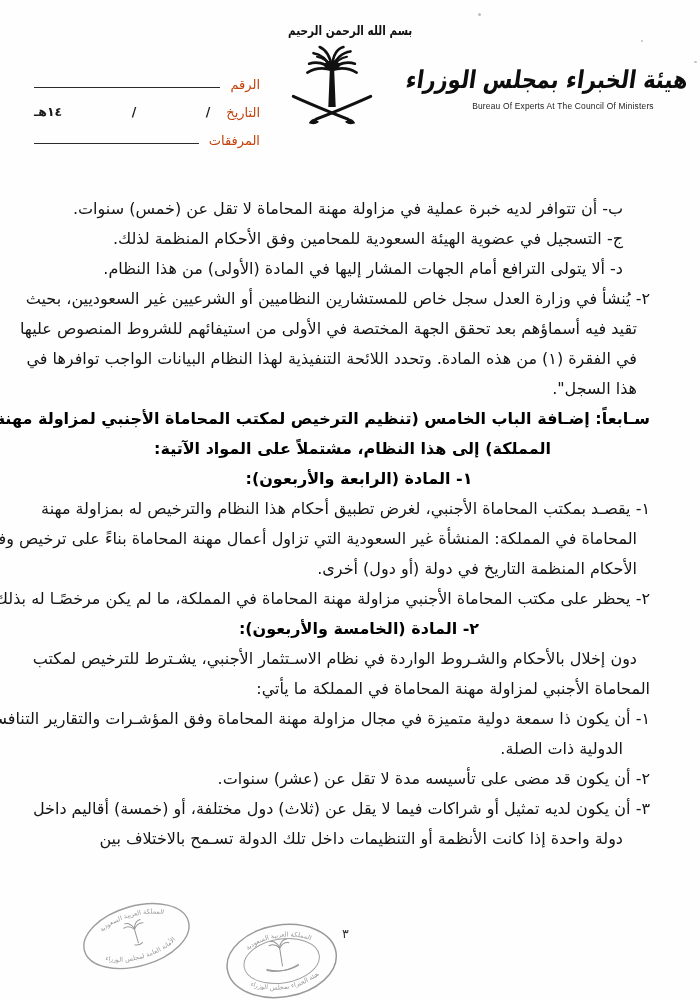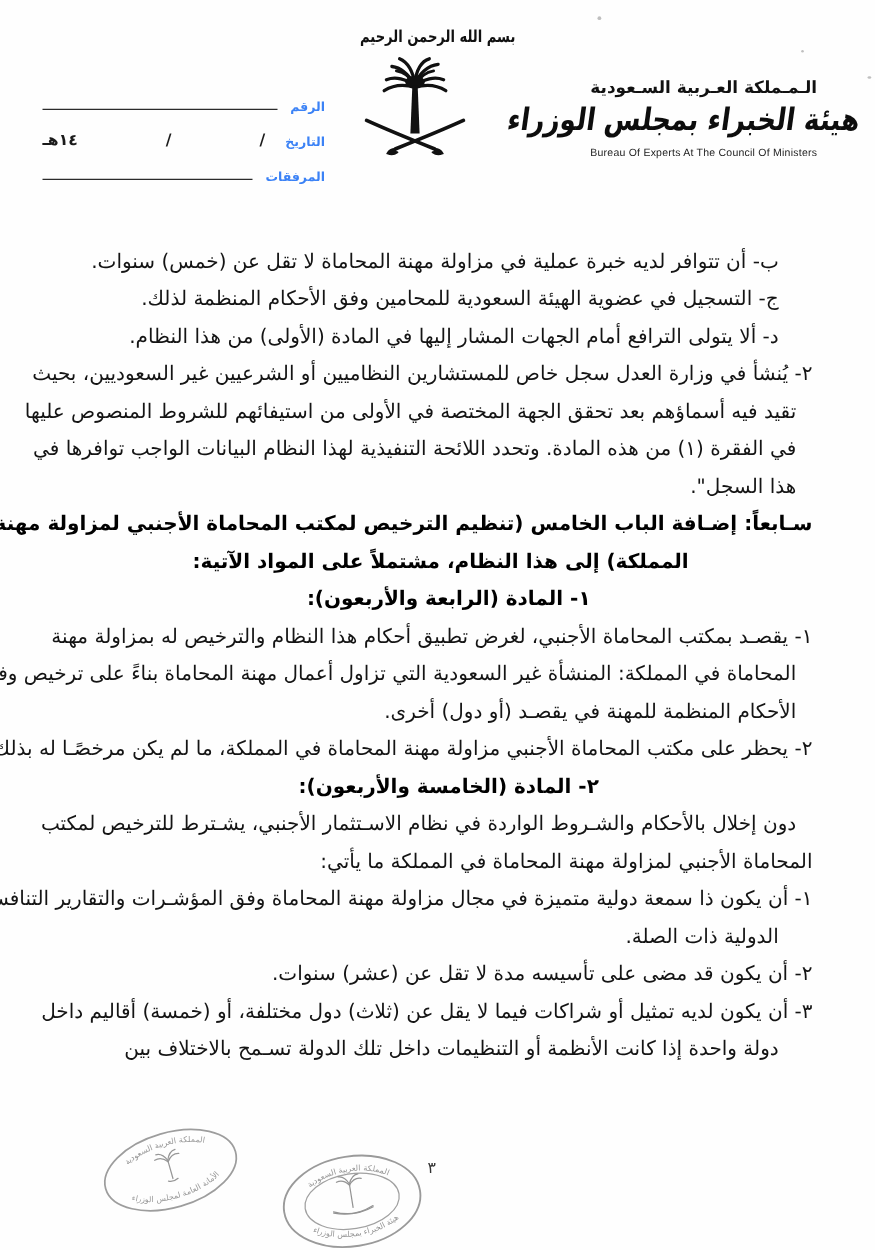--- a/index.html
+++ b/index.html
@@ -15,21 +15,21 @@
     font-size:21px;font-weight:bold;white-space:nowrap;margin-top:6px;
     transform:skewX(-8deg) scaleY(1.18);color:#0d0d0d;
   }
   .bureau-en{font-size:8.4px;letter-spacing:.2px;white-space:nowrap;margin-top:9px;color:#222;
     font-family:"Liberation Sans","DejaVu Sans",sans-serif;}
   .hdr-center{position:absolute;top:24px;left:288px;width:136px;text-align:left;}
   .bismillah{font-size:10.5px;font-weight:bold;white-space:nowrap;transform:scaleY(1.25);color:#111;}
   .emblem{margin-top:2px;}
   .hdr-left{position:absolute;top:64px;left:28px;width:232px;direction:rtl;}
   .field-row{display:flex;align-items:flex-end;height:28px;}
-  .field-label{font-size:10px;font-weight:bold;white-space:nowrap;color:#3b82f6;}
+  .field-label{font-size:13px;font-weight:normal;white-space:nowrap;color:#c2410c;}
   .field-value{flex:1;margin:0 10px 0 6px;font-size:12px;font-weight:bold;}
   .fill-line{border-bottom:1.7px solid #2b2b2b;transform:translateY(-4px);}
   .date-value{display:flex;justify-content:space-between;padding:0 6px 0 0;direction:rtl;
     font-size:12.5px;transform:translateY(-1px);}
   .speck{position:absolute;background:#8a8a8a;border-radius:50%;opacity:.55;}
   
   .body-text{
     position:absolute;top:194px;right:50px;width:582px;
     direction:rtl;font-size:16px;line-height:30px;color:#141414;
   }
@@ -43,21 +43,20 @@
   .stamp{position:absolute;opacity:.8;}
   .stamp-1{top:903px;left:80px;transform:rotate(-16deg);}
   .stamp-2{top:922px;left:224px;transform:rotate(-9deg);}
 </style>
 </head>
 <body>
 
 <div class="page">
 
   <div class="hdr-right">
-    <div class="kingdom">الـمـملكة العـربية السـعودية</div>
     <div class="bureau-ar">هيئة الخبراء بمجلس الوزراء</div>
     <div class="bureau-en">Bureau Of Experts At The Council Of Ministers</div>
   </div>
 
   <div class="hdr-center">
     <div class="bismillah">بسم الله الرحمن الرحيم</div>
     <svg class="emblem" width="88" height="92" viewBox="0 0 100 104">
       <g stroke="#111" fill="none" stroke-linecap="round" stroke-width="3">
         <path d="M50,34 C44,24 37,18 29,17"></path>
         <path d="M50,33 C48,21 43,13 36,10"></path>
@@ -126,21 +125,21 @@
       <div class="line main bold justify">سـابعاً: إضـافة الباب الخامس (تنظيم الترخيص لمكتب المحاماة الأجنبي لمزاولة مهنة المحاماة في</div>
 
       <div class="line cont bold">المملكة) إلى هذا النظام، مشتملاً على المواد الآتية:</div>
 
       <div class="line main bold">١- المادة (الرابعة والأربعون):</div>
 
       <div class="line main justify">١- يقصـد بمكتب المحاماة الأجنبي، لغرض تطبيق أحكام هذا النظام والترخيص له بمزاولة مهنة</div>
 
       <div class="line cont justify">المحاماة في المملكة: المنشأة غير السعودية التي تزاول أعمال مهنة المحاماة بناءً على ترخيص وفق</div>
 
-      <div class="line cont">الأحكام المنظمة للمهنة في يقصـد (أو دول) أخرى.</div>
+      <div class="line cont">الأحكام المنظمة التاريخ في دولة (أو دول) أخرى.</div>
 
       <div class="line main justify">٢- يحظر على مكتب المحاماة الأجنبي مزاولة مهنة المحاماة في المملكة، ما لم يكن مرخصًـا له بذلك</div>
 
 
       <div class="line main bold">٢- المادة (الخامسة والأربعون):</div>
 
       <div class="line cont justify">دون إخلال بالأحكام والشـروط الواردة في نظام الاسـتثمار الأجنبي، يشـترط للترخيص لمكتب</div>
 
       <div class="line main">المحاماة الأجنبي لمزاولة مهنة المحاماة في المملكة ما يأتي:</div>
 

